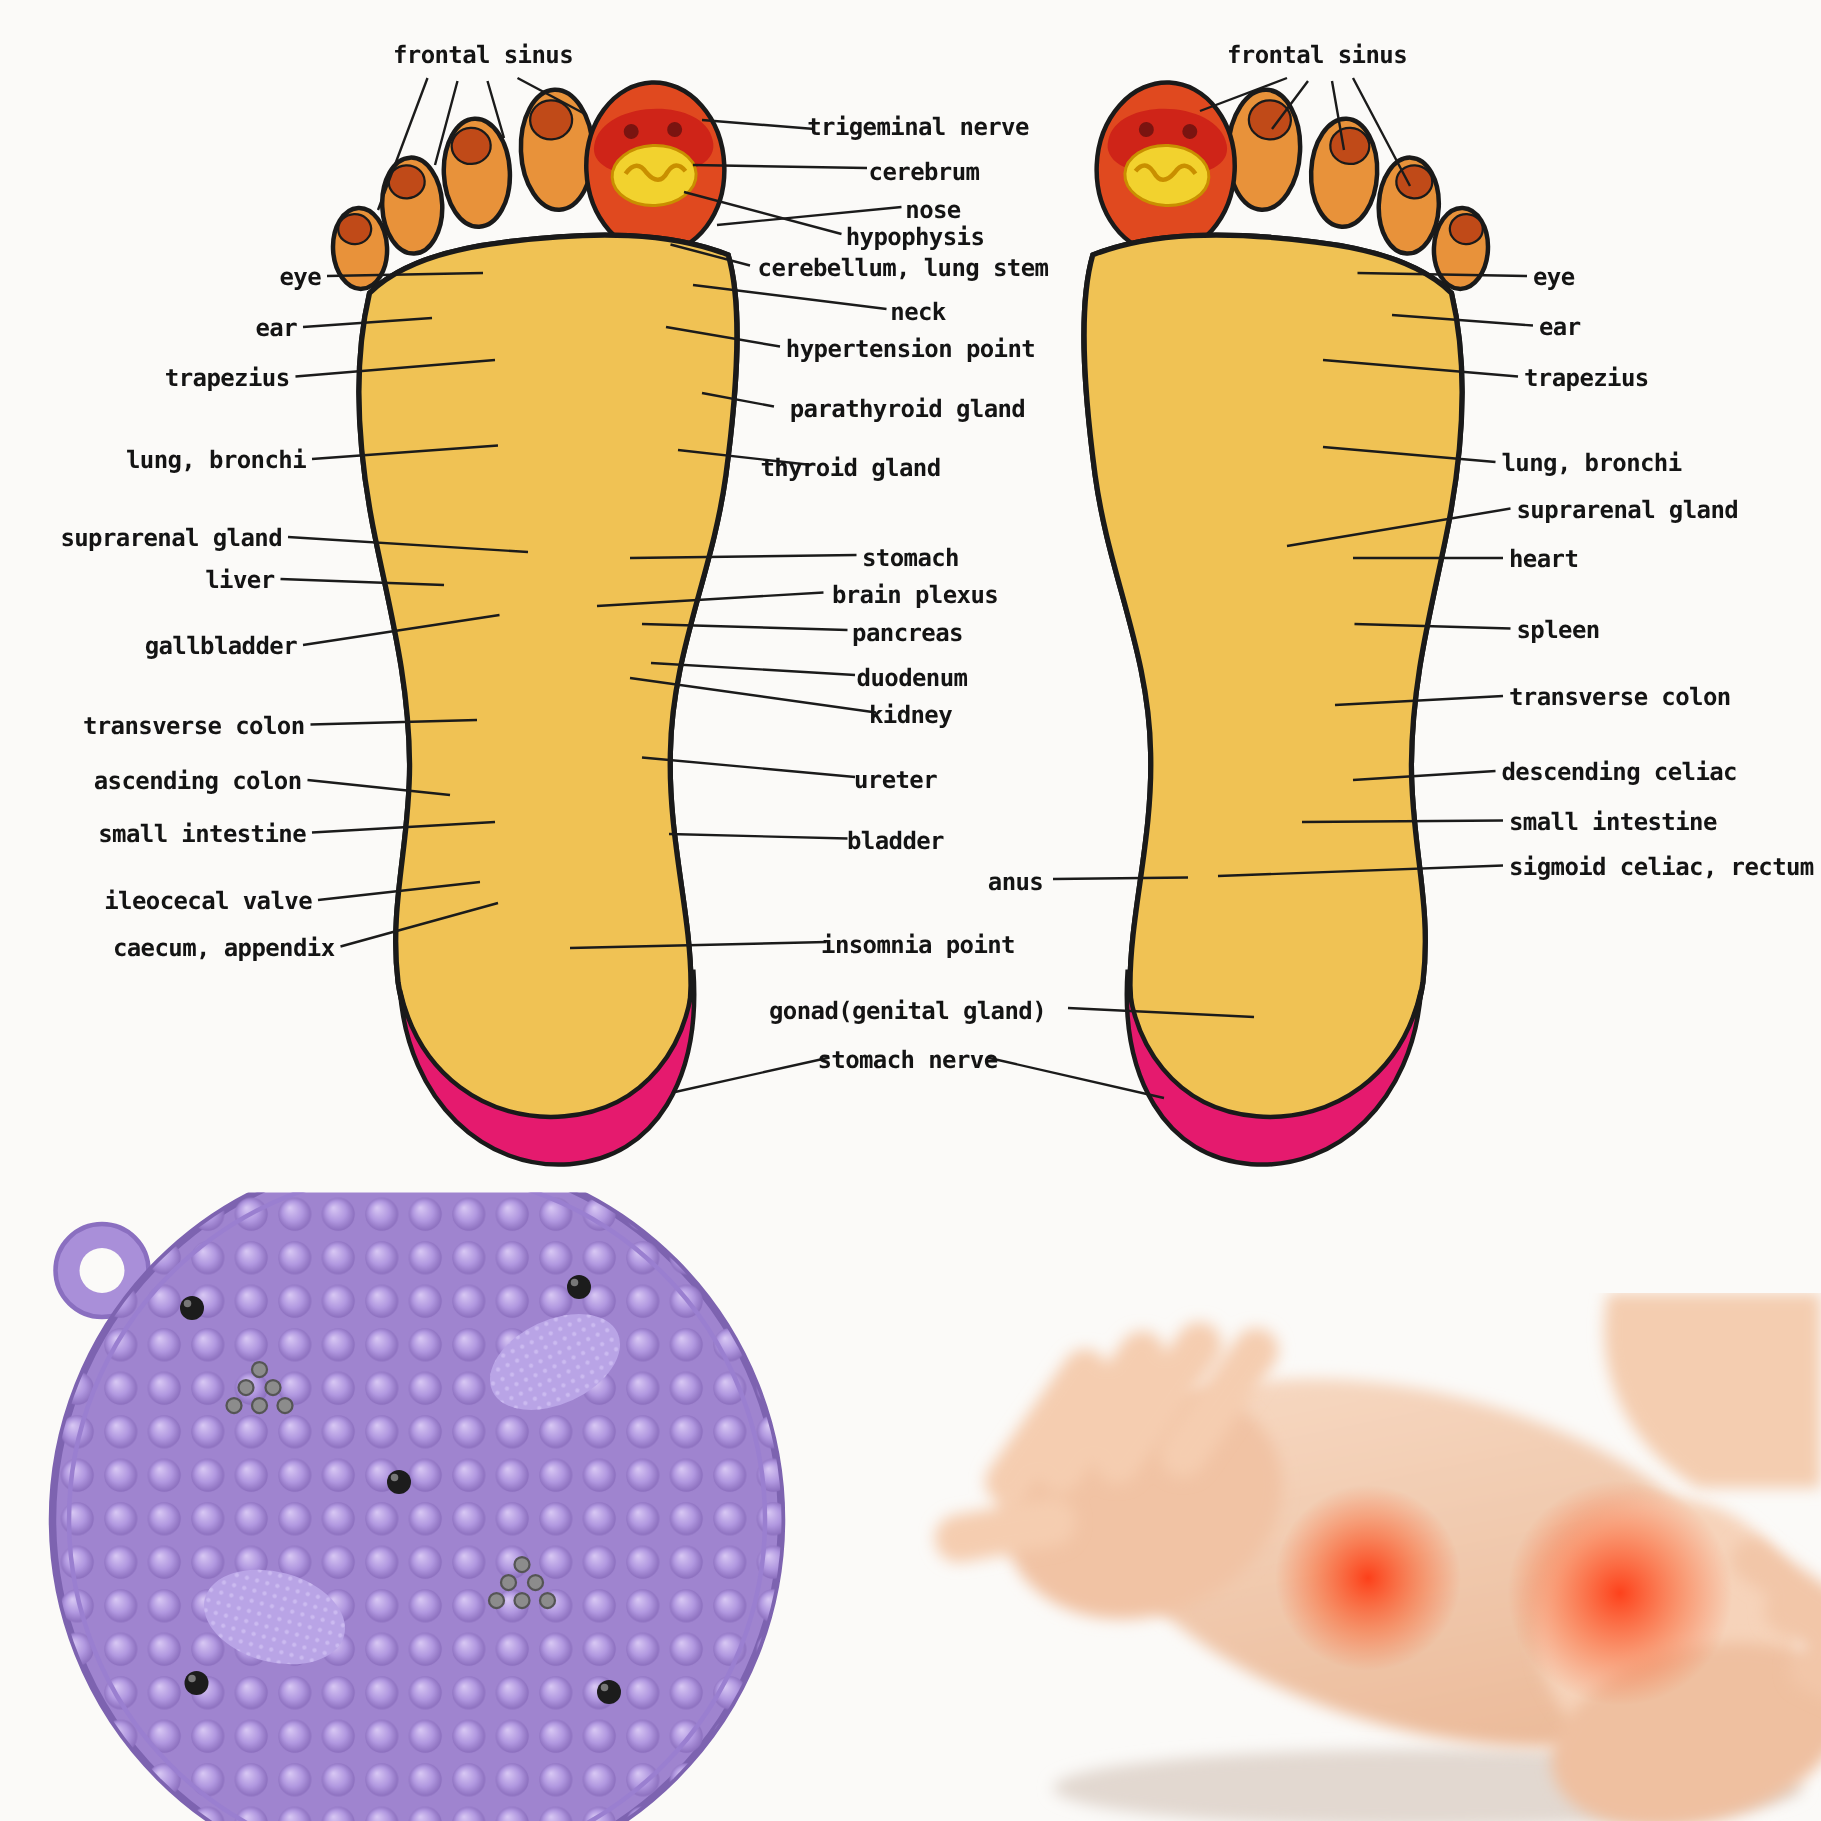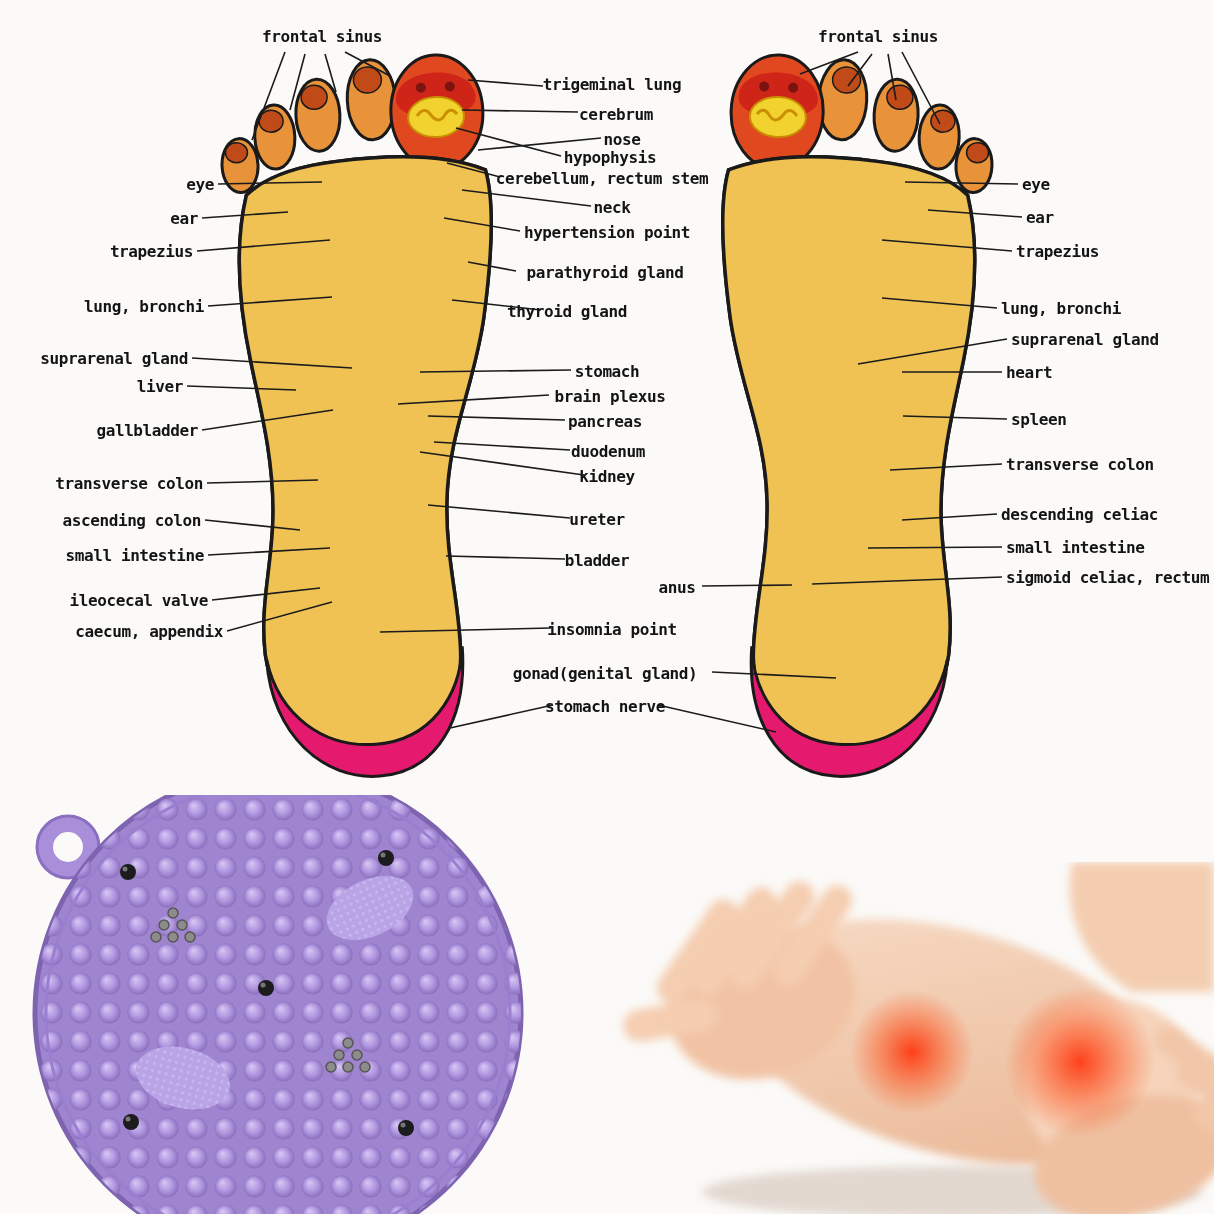--- a/index.html
+++ b/index.html
@@ -183,25 +183,25 @@
     <div class="lab" style="right:1010px;top:298px">lung, bronchi</div>
     <div class="lab" style="right:1026px;top:350px">suprarenal gland</div>
     <div class="lab" style="right:1031px;top:378px">liver</div>
     <div class="lab" style="right:1016px;top:422px">gallbladder</div>
     <div class="lab" style="right:1011px;top:475px">transverse colon</div>
     <div class="lab" style="right:1013px;top:512px">ascending colon</div>
     <div class="lab" style="right:1010px;top:547px">small intestine</div>
     <div class="lab" style="right:1006px;top:592px">ileocecal valve</div>
     <div class="lab" style="right:991px;top:623px">caecum, appendix</div>
 
-    <div class="lab cen" style="left:612px;top:76px">trigeminal lung</div>
+    <div class="lab cen" style="left:612px;top:76px">trigeminal nerve</div>
     <div class="lab cen" style="left:616px;top:106px">cerebrum</div>
     <div class="lab cen" style="left:622px;top:131px">nose</div>
     <div class="lab cen" style="left:610px;top:149px">hypophysis</div>
-    <div class="lab cen" style="left:602px;top:170px">cerebellum, rectum stem</div>
+    <div class="lab cen" style="left:602px;top:170px">cerebellum, lung stem</div>
     <div class="lab cen" style="left:612px;top:199px">neck</div>
     <div class="lab cen" style="left:607px;top:224px">hypertension point</div>
     <div class="lab cen" style="left:605px;top:264px">parathyroid gland</div>
     <div class="lab cen" style="left:567px;top:303px">thyroid gland</div>
     <div class="lab cen" style="left:607px;top:363px">stomach</div>
     <div class="lab cen" style="left:610px;top:388px">brain plexus</div>
     <div class="lab cen" style="left:605px;top:413px">pancreas</div>
     <div class="lab cen" style="left:608px;top:443px">duodenum</div>
     <div class="lab cen" style="left:607px;top:468px">kidney</div>
     <div class="lab cen" style="left:597px;top:511px">ureter</div>

